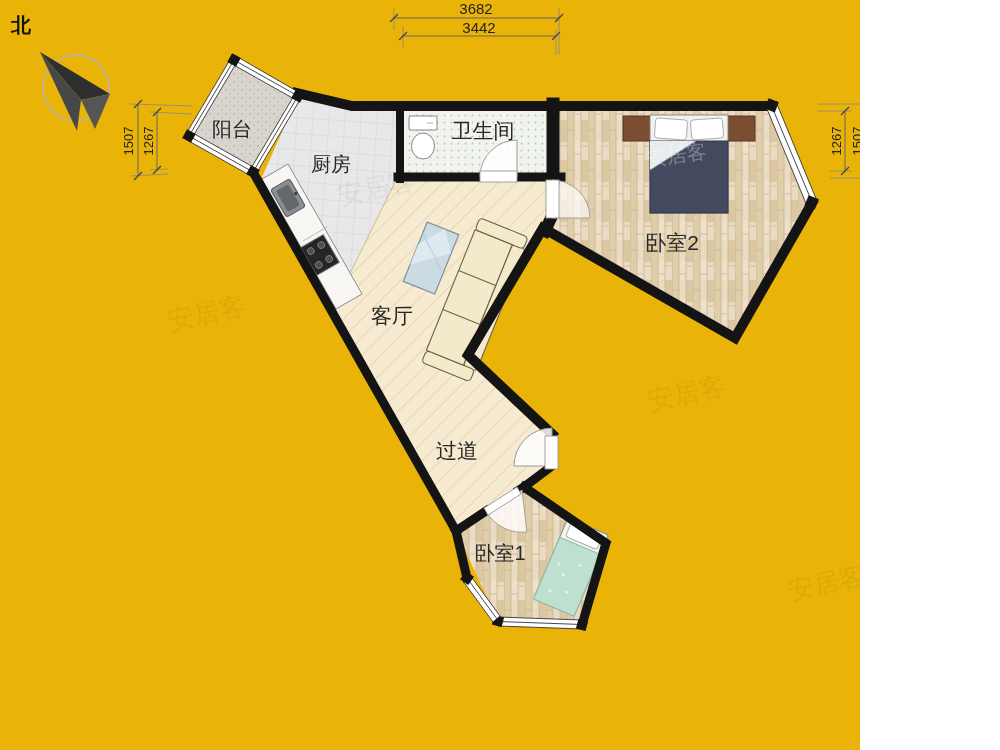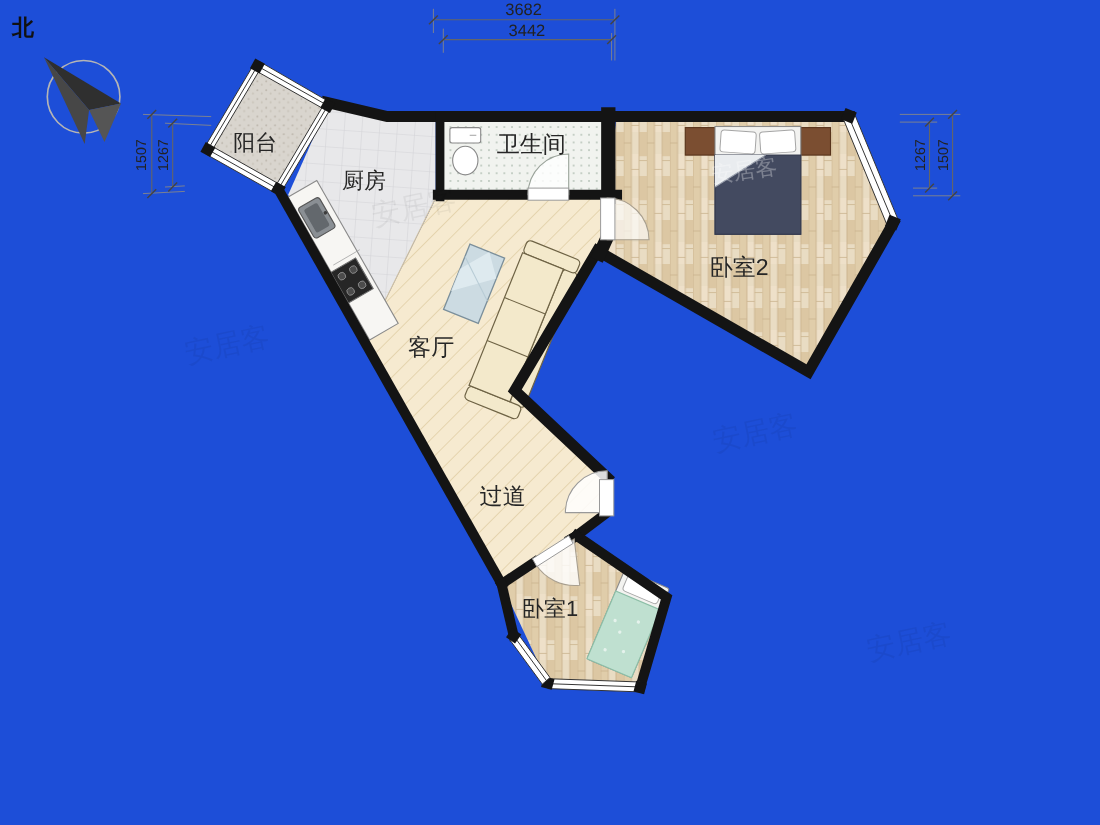--- a/index.html
+++ b/index.html
@@ -1,16 +1,16 @@
 <!DOCTYPE html>
 <html><head>
 <meta charset="utf-8">
 <style>
   html,body{margin:0;padding:0;background:#ffffff;}
-  .stage{width:1000px;height:750px;position:relative;background:#1d4ed8;overflow:hidden;
+  .stage{width:860px;height:750px;position:relative;background:#eab308;overflow:hidden;
          font-family:"Liberation Sans","DejaVu Sans",sans-serif;}
   svg{display:block;}
   text{font-family:"Liberation Sans","DejaVu Sans",sans-serif;}
   .room-label{font-size:21px;font-weight:500;fill:#262626;}
   .dim-label{font-size:15px;fill:#222;}
   .dim-label-small{font-size:13px;fill:#222;}
   .north-label{font-size:20px;font-weight:bold;fill:#111;}
   .wm{font-size:26px;fill:#000;opacity:0.05;}
   .wm-light{font-size:20px;fill:#fff;opacity:0.30;}
 </style>

